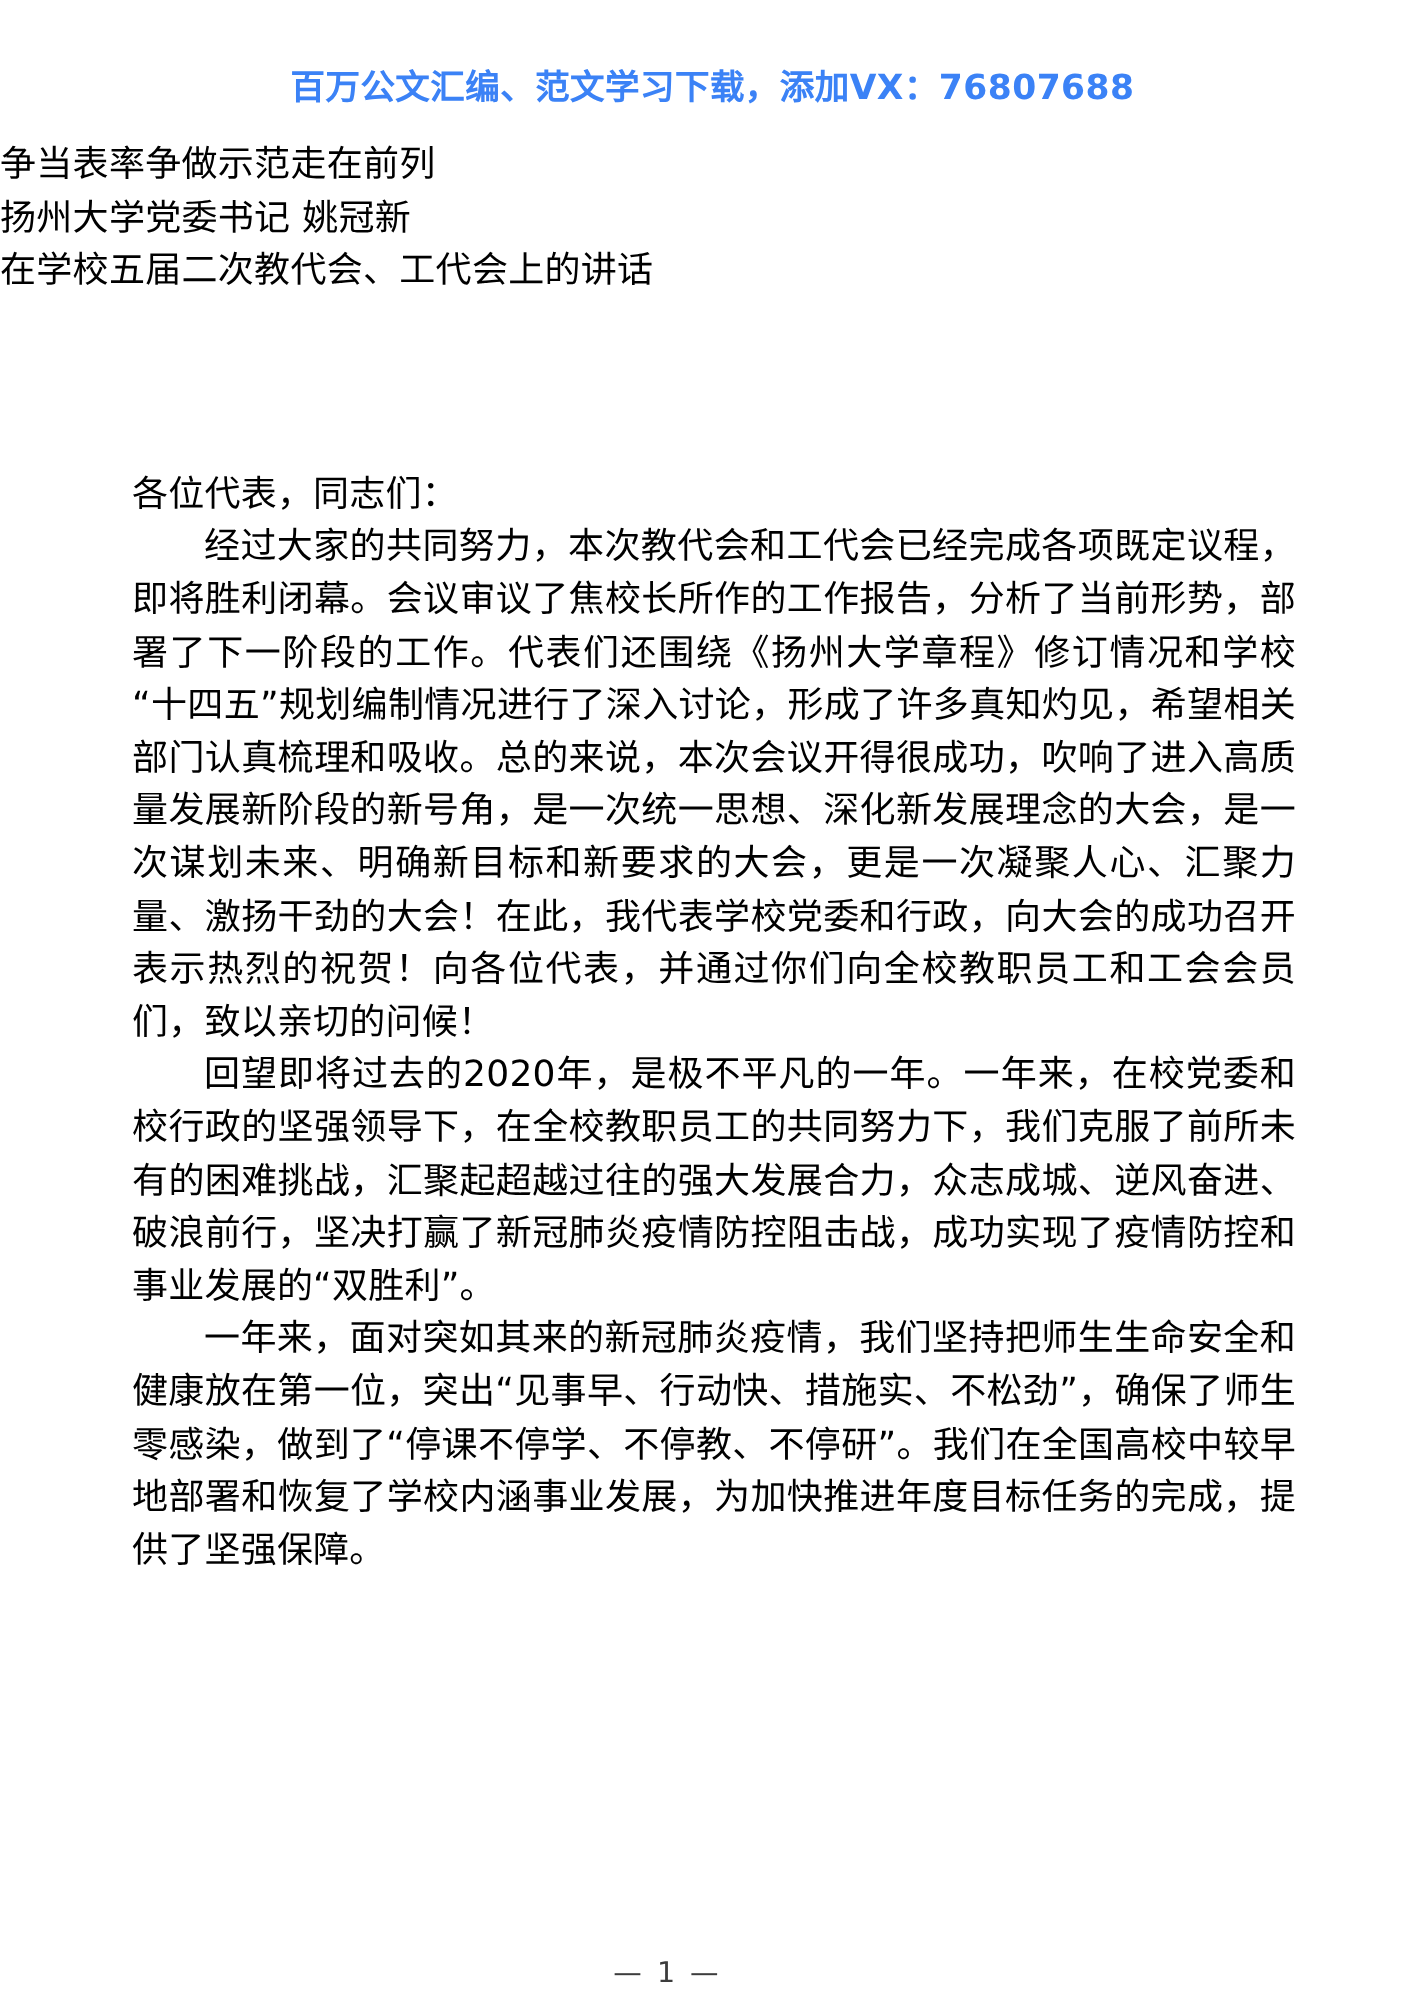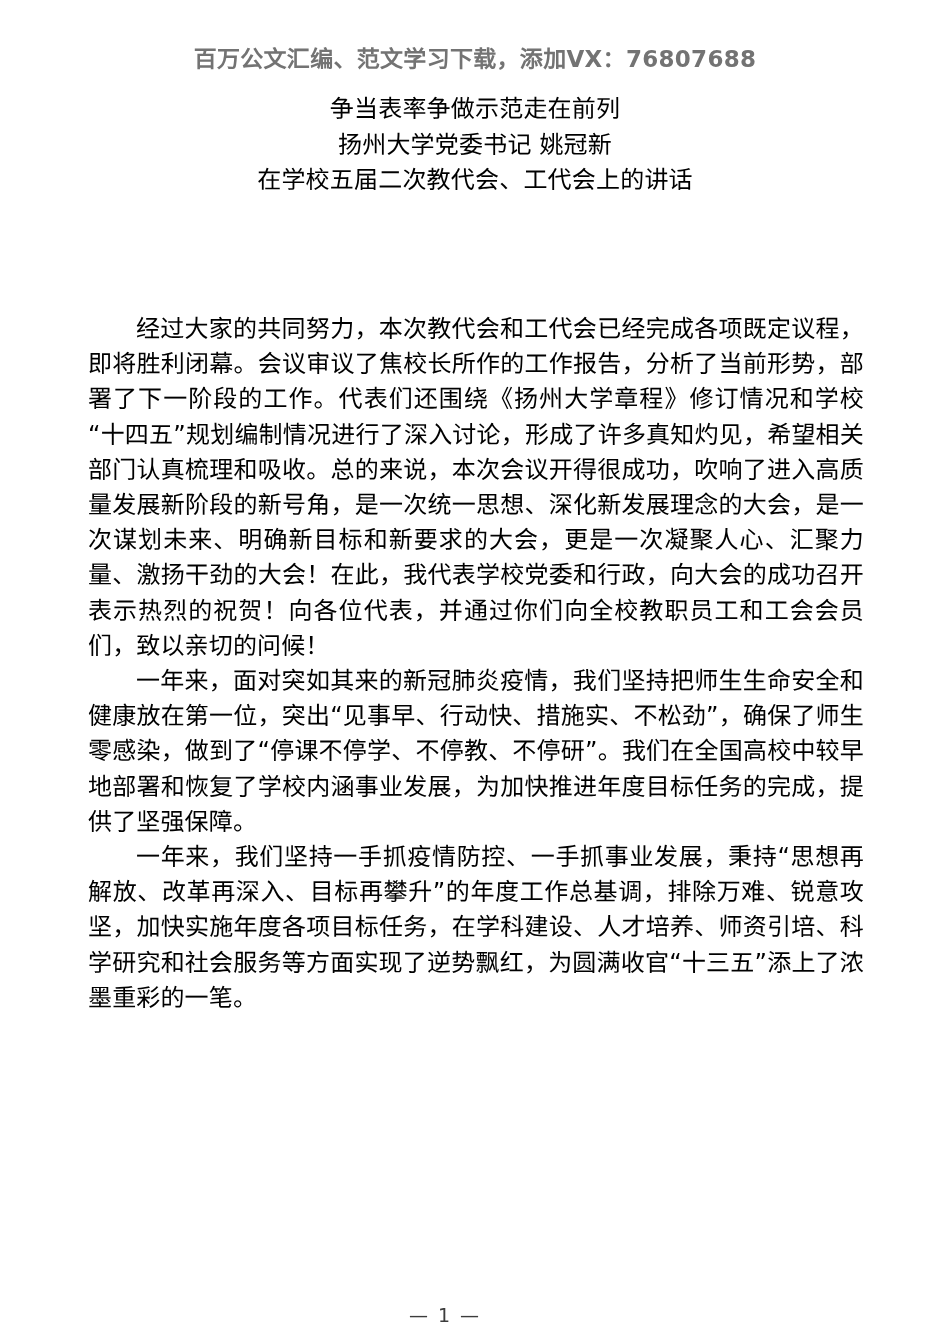--- a/index.html
+++ b/index.html
@@ -23,32 +23,31 @@
   
   .promo-banner {
     position: absolute;
     top: 44px;
     left: 0;
     width: 950px;
     text-align: center;
     font-size: 23px;
     line-height: 30px;
     letter-spacing: 0.3px;
-    color: #737373;
+    color: #3b82f6;
     font-weight: 700;
     white-space: nowrap;
   }
 
   
   .title-block {
     position: absolute;
     top: 92px;
     left: 0;
     width: 950px;
-    text-align: center;
   }
 
   .title-line {
     font-size: 24px;
     line-height: 35.5px;
     letter-spacing: 0.2px;
     color: #000;
     white-space: nowrap;
   }
 
@@ -103,22 +102,23 @@
 
   <div class="promo-banner">百万公文汇编、范文学习下载，添加VX：76807688</div>
 
   <div class="title-block">
     <div class="title-line">争当表率争做示范走在前列</div>
     <div class="title-line">扬州大学党委书记  姚冠新</div>
     <div class="title-line">在学校五届二次教代会、工代会上的讲话</div>
   </div>
 
   <div class="body-block">
+    <p class="para">各位代表，同志们：</p>
     <p class="para indent">经过大家的共同努力，本次教代会和工代会已经完成各项既定议程，即将胜利闭幕。会议审议了焦校长所作的工作报告，分析了当前形势，部署了下一阶段的工作。代表们还围绕《扬州大学章程》修订情况和学校“十四五”规划编制情况进行了深入讨论，形成了许多真知灼见，希望相关部门认真梳理和吸收。总的来说，本次会议开得很成功，吹响了进入高质量发展新阶段的新号角，是一次统一思想、深化新发展理念的大会，是一次谋划未来、明确新目标和新要求的大会，更是一次凝聚人心、汇聚力量、激扬干劲的大会！在此，我代表学校党委和行政，向大会的成功召开表示热烈的祝贺！向各位代表，并通过你们向全校教职员工和工会会员们，致以亲切的问候！</p>
+    <p class="para indent">回望即将过去的2020年，是极不平凡的一年。一年来，在校党委和校行政的坚强领导下，在全校教职员工的共同努力下，我们克服了前所未有的困难挑战，汇聚起超越过往的强大发展合力，众志成城、逆风奋进、破浪前行，坚决打赢了新冠肺炎疫情防控阻击战，成功实现了疫情防控和事业发展的“双胜利”。</p>
     <p class="para indent">一年来，面对突如其来的新冠肺炎疫情，我们坚持把师生生命安全和健康放在第一位，突出“见事早、行动快、措施实、不松劲”，确保了师生零感染，做到了“停课不停学、不停教、不停研”。我们在全国高校中较早地部署和恢复了学校内涵事业发展，为加快推进年度目标任务的完成，提供了坚强保障。</p>
-    <p class="para indent">一年来，我们坚持一手抓疫情防控、一手抓事业发展，秉持“思想再解放、改革再深入、目标再攀升”的年度工作总基调，排除万难、锐意攻坚，加快实施年度各项目标任务，在学科建设、人才培养、师资引培、科学研究和社会服务等方面实现了逆势飘红，为圆满收官“十三五”添上了浓墨重彩的一笔。</p>
   </div>
 
   <div class="page-footer">
     <span class="footer-inner">— 1 —</span>
   </div>
 
 </div>
 
 </body></html>

